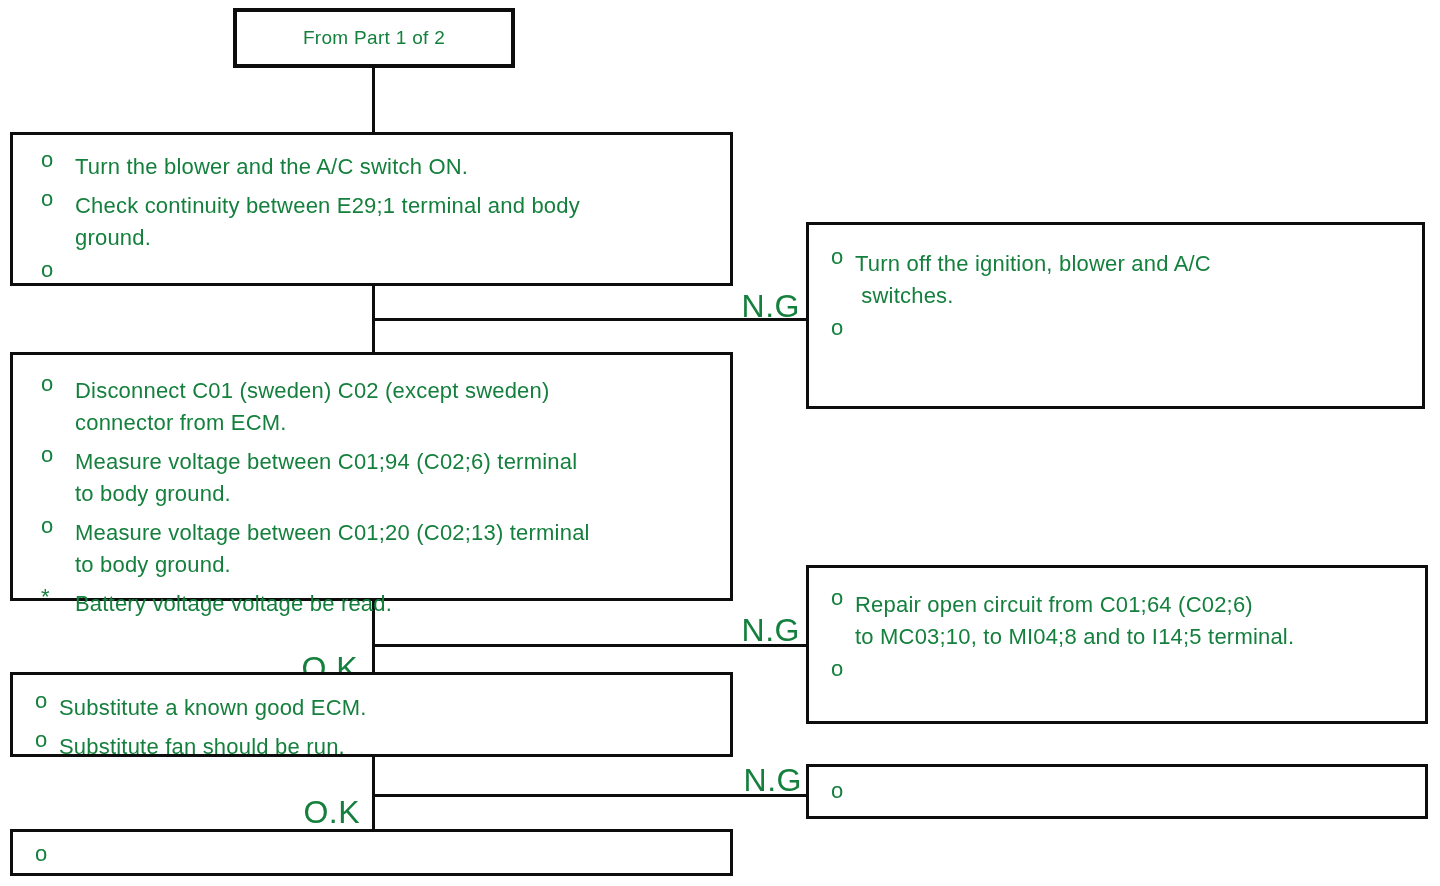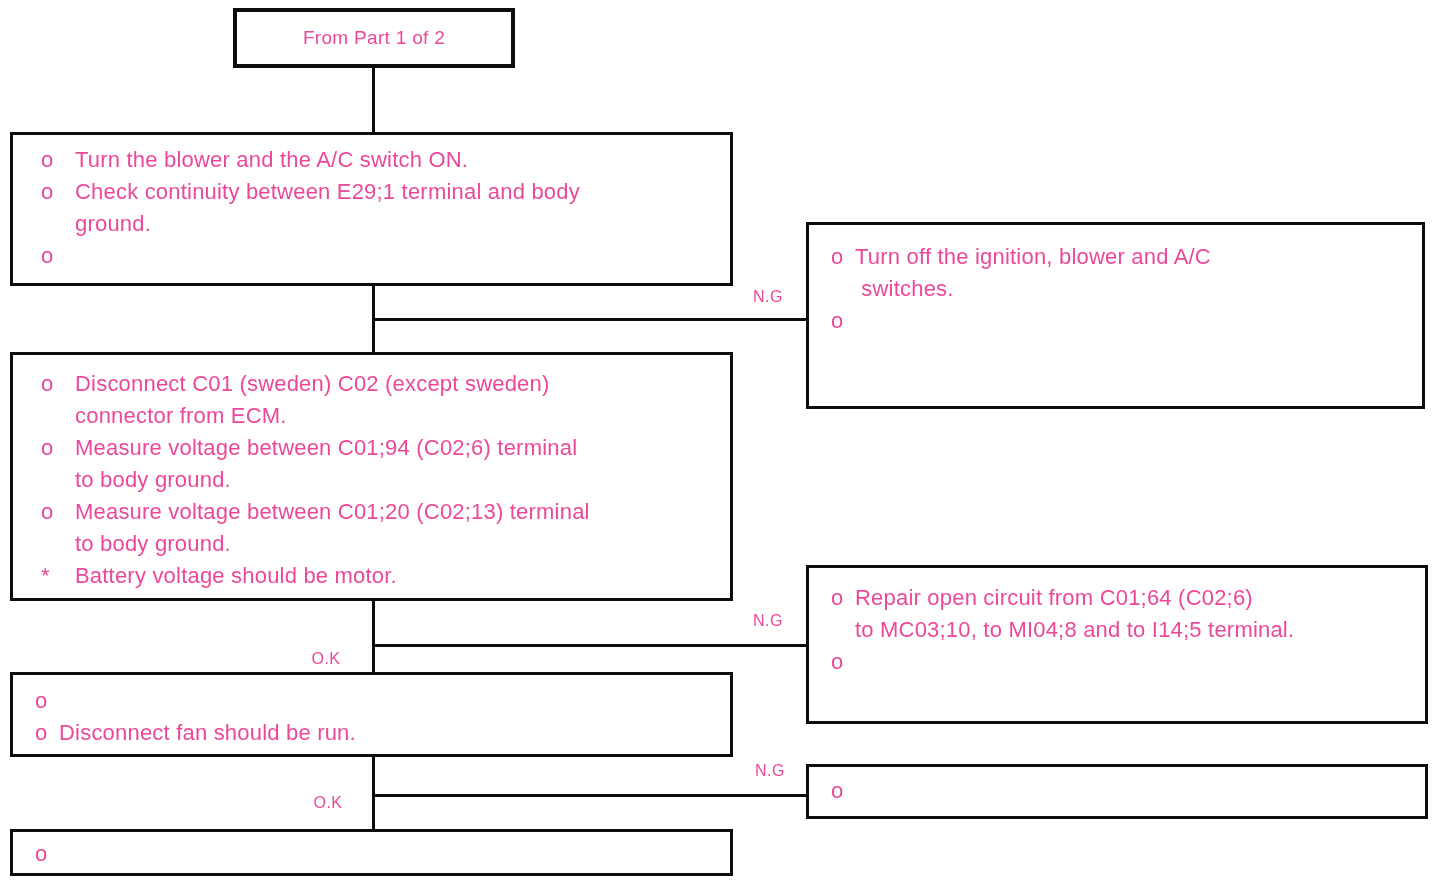--- a/index.html
+++ b/index.html
@@ -6,21 +6,21 @@
     margin: 0;
     padding: 0;
     background: #ffffff;
   }
   .canvas {
     position: relative;
     width: 1440px;
     height: 886px;
     background: #ffffff;
     font-family: "Liberation Sans", "DejaVu Sans", sans-serif;
-    color: #ec4899;
+    color: #15803d;
     overflow: hidden;
   }
   .box {
     position: absolute;
     background: #ffffff;
     border: 3px solid #0d0d0d;
     box-sizing: border-box;
   }
   .startbox {
     border-width: 4px;
@@ -36,36 +36,37 @@
     font-size: 22px;
     line-height: 32px;
     letter-spacing: 0.2px;
   }
   .bullet {
     flex: 0 0 auto;
     text-align: left;
   }
   .itext {
     white-space: pre-line;
+    margin-top: 7px;
   }
   
   .gutter-wide .item { padding-left: 28px; }
   .gutter-wide .bullet { width: 34px; }
   
   .gutter-narrow .item { padding-left: 22px; }
   .gutter-narrow .bullet { width: 24px; }
   .line {
     position: absolute;
     background: #0d0d0d;
   }
   .branch-label {
     position: absolute;
-    font-size: 16px;
+    font-size: 32px;
     letter-spacing: 0.5px;
-    text-align: center;
+    text-align: right;
     width: 64px;
   }
 </style>
 </head>
 <body>
 
 <div class="canvas">
 
   <div class="box startbox" style="left:233px; top:8px; width:282px; height:60px;">
     <span>From Part 1 of 2</span>
@@ -112,31 +113,32 @@
       <span class="itext">Measure voltage between C01;94 (C02;6) terminal
 to body ground.</span>
     </div>
     <div class="item">
       <span class="bullet">o</span>
       <span class="itext">Measure voltage between C01;20 (C02;13) terminal
 to body ground.</span>
     </div>
     <div class="item">
       <span class="bullet">*</span>
-      <span class="itext">Battery voltage should be motor.</span>
+      <span class="itext">Battery voltage voltage be read.</span>
     </div>
   </div>
 
   <div class="box gutter-narrow" style="left:10px; top:672px; width:723px; height:85px; padding-top:10px;">
     <div class="item">
       <span class="bullet">o</span>
+      <span class="itext">Substitute a known good ECM.</span>
     </div>
     <div class="item">
       <span class="bullet">o</span>
-      <span class="itext">Disconnect fan should be run.</span>
+      <span class="itext">Substitute fan should be run.</span>
     </div>
   </div>
 
   <div class="box gutter-narrow" style="left:10px; top:829px; width:723px; height:47px; padding-top:6px;">
     <div class="item">
       <span class="bullet">o</span>
     </div>
   </div>
 
   <div class="box gutter-narrow" style="left:806px; top:222px; width:619px; height:187px; padding-top:16px;">

